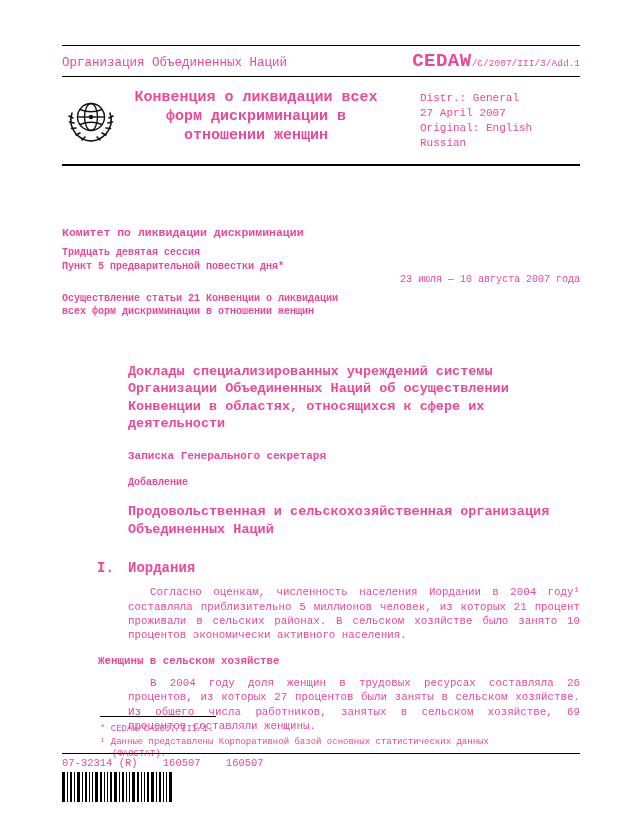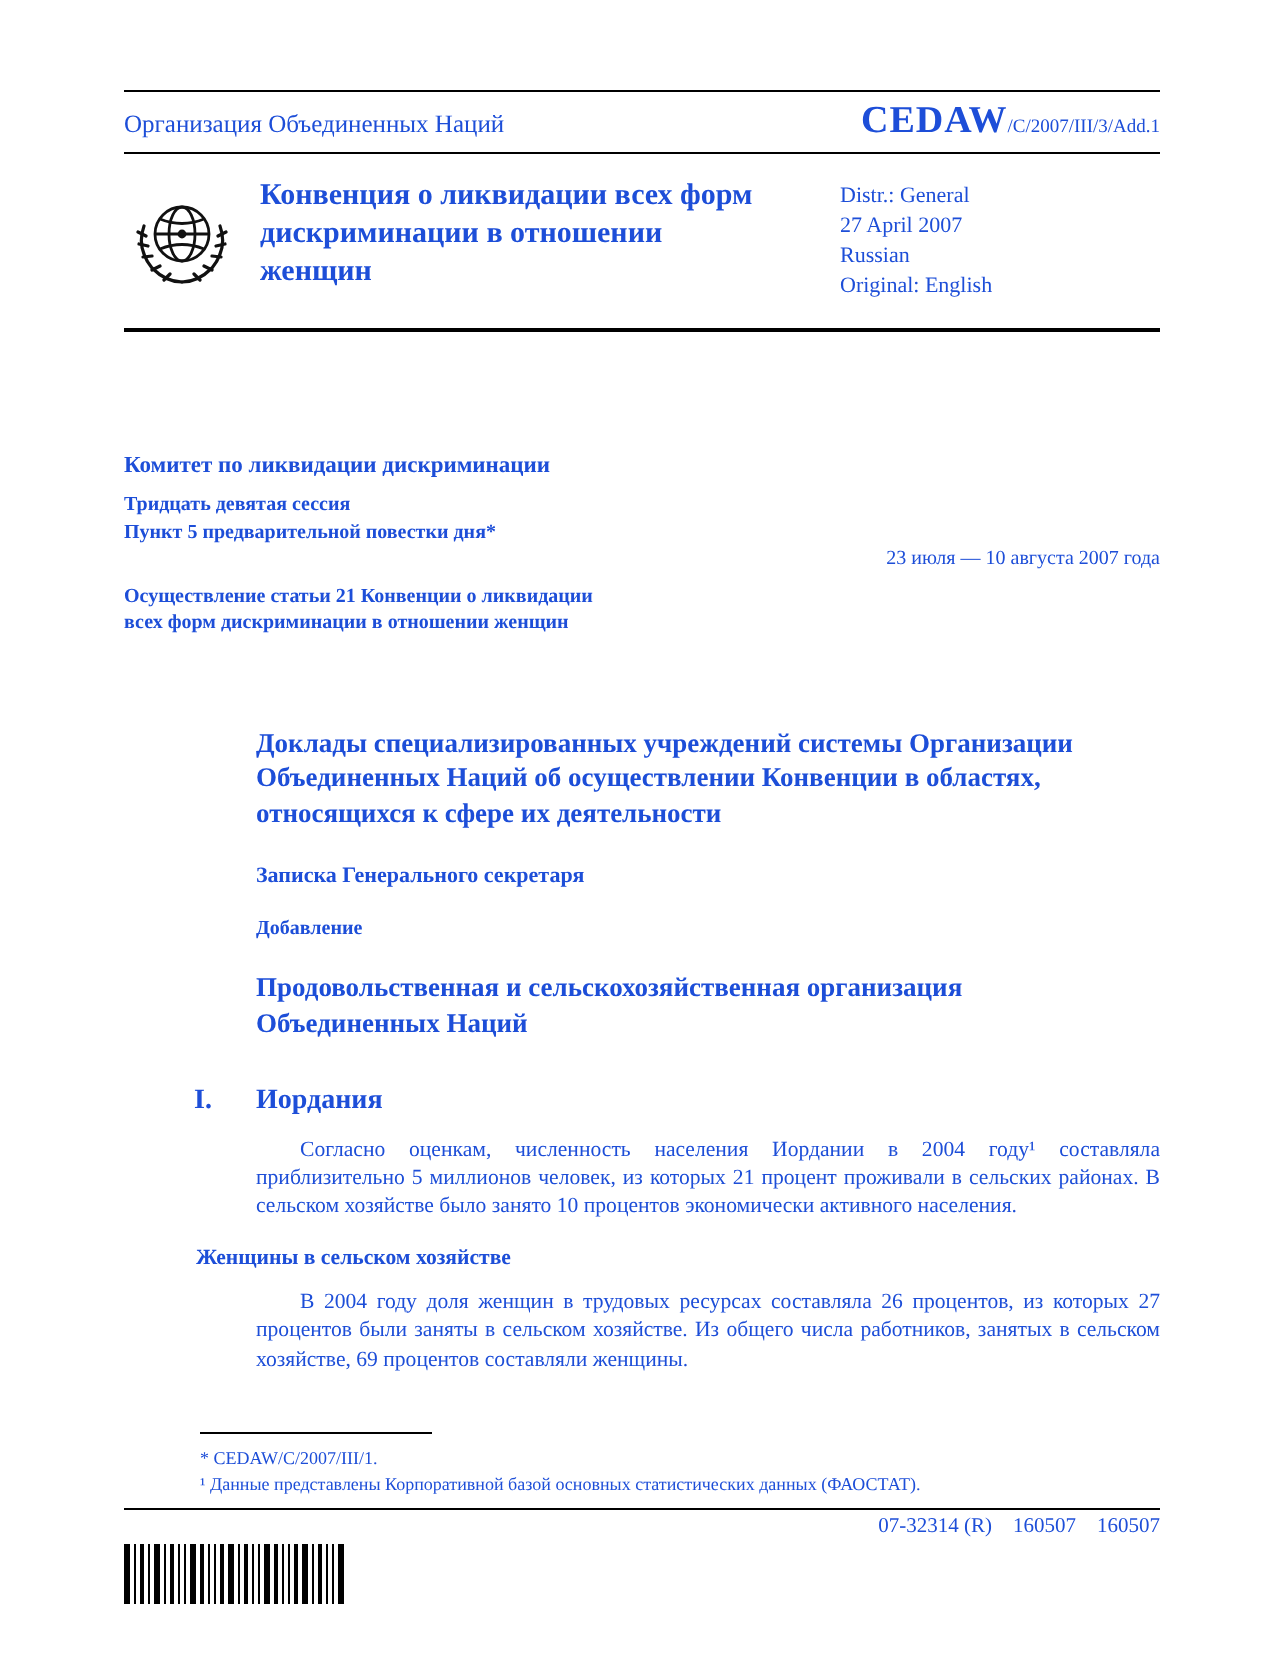--- a/index.html
+++ b/index.html
@@ -1,33 +1,33 @@
 <!DOCTYPE html>
 <html><head>
 <meta charset="utf-8">
 <style>
   html,body { margin:0; padding:0; background:#e8e8e8; }
   .page {
     width:640px; height:828px; margin:0 auto; background:#ffffff;
     position:relative; box-sizing:border-box;
-    font-family:Liberation Serif, serif; color:#1d4ed8;
+    font-family:Liberation Mono, monospace; color:#ec4899;
     overflow:hidden;
   }
   .content { padding:45px 60px 0 62px; }
   .rule-thin { border-top:1px solid #000; height:0; }
   .rule-thick { border-top:2px solid #000; height:0; }
 
   .mast-row { display:flex; justify-content:space-between; align-items:flex-end; padding:4px 0 4px; }
   .org-name { font-size:12.5px; padding-bottom:2px; }
   .symbol { font-size:9.5px; white-space:nowrap; }
   .symbol .sym-main { font-size:19px; font-weight:bold; letter-spacing:.5px; }
 
   .title-row { display:flex; padding:12px 0 14px; }
   .emblem { width:58px; height:58px; flex:0 0 58px; margin-right:10px; margin-top:2px; }
-  .conv-title { width:252px; font-weight:bold; font-size:15px; line-height:1.25; }
+  .conv-title { width:252px; font-weight:bold; font-size:15px; line-height:1.25;text-align:center; }
   .distr-block { margin-left:auto; width:160px; font-size:11px; line-height:1.35; padding-top:2px; }
 
   .committee { margin-top:60px; font-size:11.5px; font-weight:bold; line-height:1.3; }
   .session-line { font-size:10px; font-weight:bold; margin-top:5px; line-height:1.35; }
   .agenda-line { font-size:10px; font-weight:bold; line-height:1.35; }
   .dates-line { font-size:10px; font-weight:normal; line-height:1.35;text-align:right; }
   .impl-line { font-size:10px; font-weight:bold; line-height:1.35; }
   .impl-block { margin-top:5px; }
 
   .main-block { margin-left:66px; }
@@ -42,21 +42,21 @@
   .para { margin-left:66px; width:452px; font-size:10.8px; line-height:1.34;
           text-align:justify; text-indent:22px; margin-top:9px; }
   .subhead { margin-left:36px; font-size:10.8px; font-weight:bold; margin-top:12px; }
 
   .fn-area { position:absolute; left:100px; top:716px; }
   .fn-rule { width:116px; border-top:1px solid #000; margin-bottom:6px; }
   .fn { font-size:9px; line-height:1.4; width:400px; padding-left:12px; text-indent:-12px; }
 
   .footer { position:absolute; left:62px; right:60px; bottom:26px; }
   .footer-rule { border-top:1px solid #000; margin-bottom:3px; }
-  .footer-text { font-size:10.5px; white-space:pre;text-align:right; }
+  .footer-text { font-size:10.5px; white-space:pre; }
   .barcode { margin-top:3px; display:block; }
 </style>
 </head>
 <body>
 
 <div class="page">
   <div class="content">
 
     <div class="rule-thin"></div>
     <div class="mast-row">
@@ -79,22 +79,22 @@
           <path d="M10 22 Q6 33 14 43 Q21 50 29 50"></path>
           <path d="M48 22 Q52 33 44 43 Q37 50 29 50"></path>
           <path d="M11 27 l-4 -2 M12 32 l-4.5 -1 M14 37 l-4.5 0.5 M18 42 l-4 2 M23 46 l-3 3"></path>
           <path d="M47 27 l4 -2 M46 32 l4.5 -1 M44 37 l4.5 0.5 M40 42 l4 2 M35 46 l3 3"></path>
         </g>
       </svg>
       <div class="conv-title">Конвенция о ликвидации всех форм дискриминации в отношении женщин</div>
       <div class="distr-block">
         <div>Distr.: General</div>
         <div>27 April 2007</div>
+        <div>Original: English</div>
         <div>Russian</div>
-        <div>Original: English</div>
       </div>
     </div>
     <div class="rule-thick"></div>
 
     <div class="committee">
       <div>Комитет по ликвидации дискриминации</div>
     </div>
     <div class="session-line">Тридцать девятая сессия</div>
     <div class="agenda-line">Пункт 5 предварительной повестки дня*</div>
     <div class="dates-line">23 июля — 10 августа 2007 года</div>

